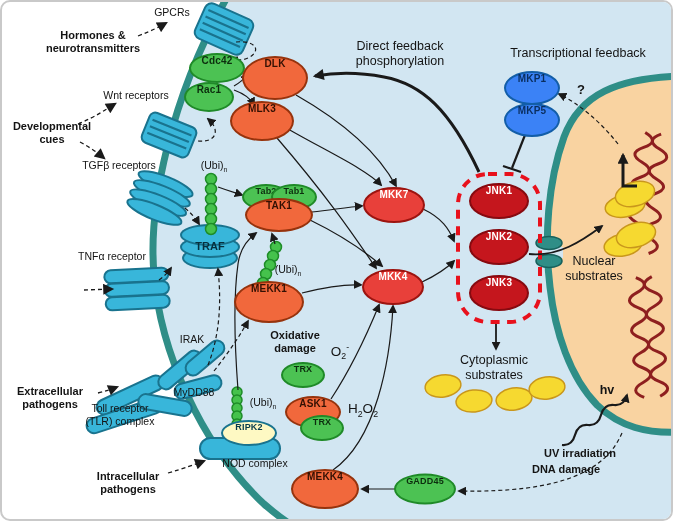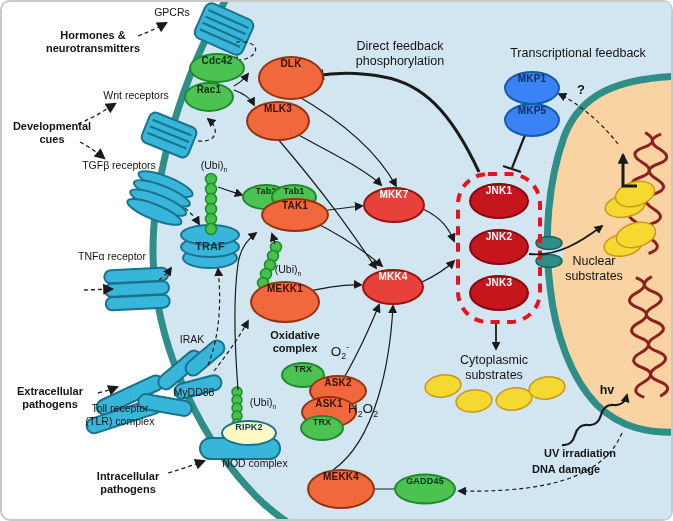--- a/index.html
+++ b/index.html
@@ -17,21 +17,21 @@
   .bold { font-weight:bold; font-size:11px; }
   .it   { font-size:12.5px; }
   .big  { font-size:13.5px; }
   .node {
     position:absolute; transform:translate(-50%,-50%);
     display:flex; align-items:flex-start; justify-content:center;
     border-radius:50%; font-weight:bold; font-size:10px; z-index:2;
     letter-spacing:.2px;
   }
   .green   { background:#4cc253; border:2px solid #1f8a28; color:#0c2e0e; }
-  .orange  { background:#f1683c; border:2px solid #96330d; color:#331003;margin-left:16px; }
+  .orange  { background:#f1683c; border:2px solid #96330d; color:#331003; }
   .redb    { background:#e8403a; border:2px solid #9c1410; color:#fff; }
   .darkred { background:#c5161d; border:2px solid #870a10; color:#fff; }
   .blue    { background:#3b82f6; border:2px solid #135ea8; color:#0a2e5e; }
   .cyan    { background:#fef9c3; border:2px solid #19738e; color:#063a4a; }
   .sm { font-size:9px; }
   sub { font-size:.65em; } sup { font-size:.65em; }
 </style>
 </head>
 <body>
 
@@ -234,23 +234,20 @@
     </div>
 <div class="node blue" style="left:530px;top:86px;width:52px;height:30px">
       <span>MKP1</span>
     </div>
 <div class="node blue" style="left:530px;top:118px;width:52px;height:30px">
       <span>MKP5</span>
     </div>
 <div class="node green sm" style="left:301px;top:373px;width:40px;height:22px">
       <span>TRX</span>
     </div>
-<div class="node orange" style="left:320px;top:389px;width:54px;height:28px">
-      <span>ASK2</span>
-    </div>
 <div class="node orange" style="left:311px;top:410px;width:52px;height:28px">
       <span>ASK1</span>
     </div>
 <div class="node green sm" style="left:320px;top:426px;width:40px;height:22px">
       <span>TRX</span>
     </div>
 <div class="node cyan sm" style="left:247px;top:431px;width:52px;height:22px">
       <span>RIPK2</span>
     </div>
 <div class="node orange" style="left:323px;top:487px;width:64px;height:36px">
@@ -284,21 +281,21 @@
   <div>(TLR) complex</div>
 </div>
 <div class="lbl" style="left:261px;top:402px"><span>(Ubi)</span><sub>n</sub></div>
 <div class="lbl" style="left:253px;top:461px">NOD complex</div>
 <div class="lbl bold" style="left:126px;top:481px">
   <div>Intracellular</div>
   <div>pathogens</div>
 </div>
 <div class="lbl bold" style="left:293px;top:340px">
   <div>Oxidative</div>
-  <div>complex</div>
+  <div>damage</div>
 </div>
 <div class="lbl big" style="left:338px;top:350px"><span>O</span><sub>2</sub><sup>-</sup></div>
 <div class="lbl big" style="left:361px;top:408px"><span>H</span><sub>2</sub><span>O</span><sub>2</sub></div>
 <div class="lbl" style="left:286px;top:269px"><span>(Ubi)</span><sub>n</sub></div>
 <div class="lbl it" style="left:398px;top:52px">
   <div>Direct feedback</div>
   <div>phosphorylation</div>
 </div>
 <div class="lbl it" style="left:576px;top:51px">Transcriptional feedback</div>
 <div class="lbl" style="left:579px;top:88px;font-size:13px;font-weight:bold">?</div>

